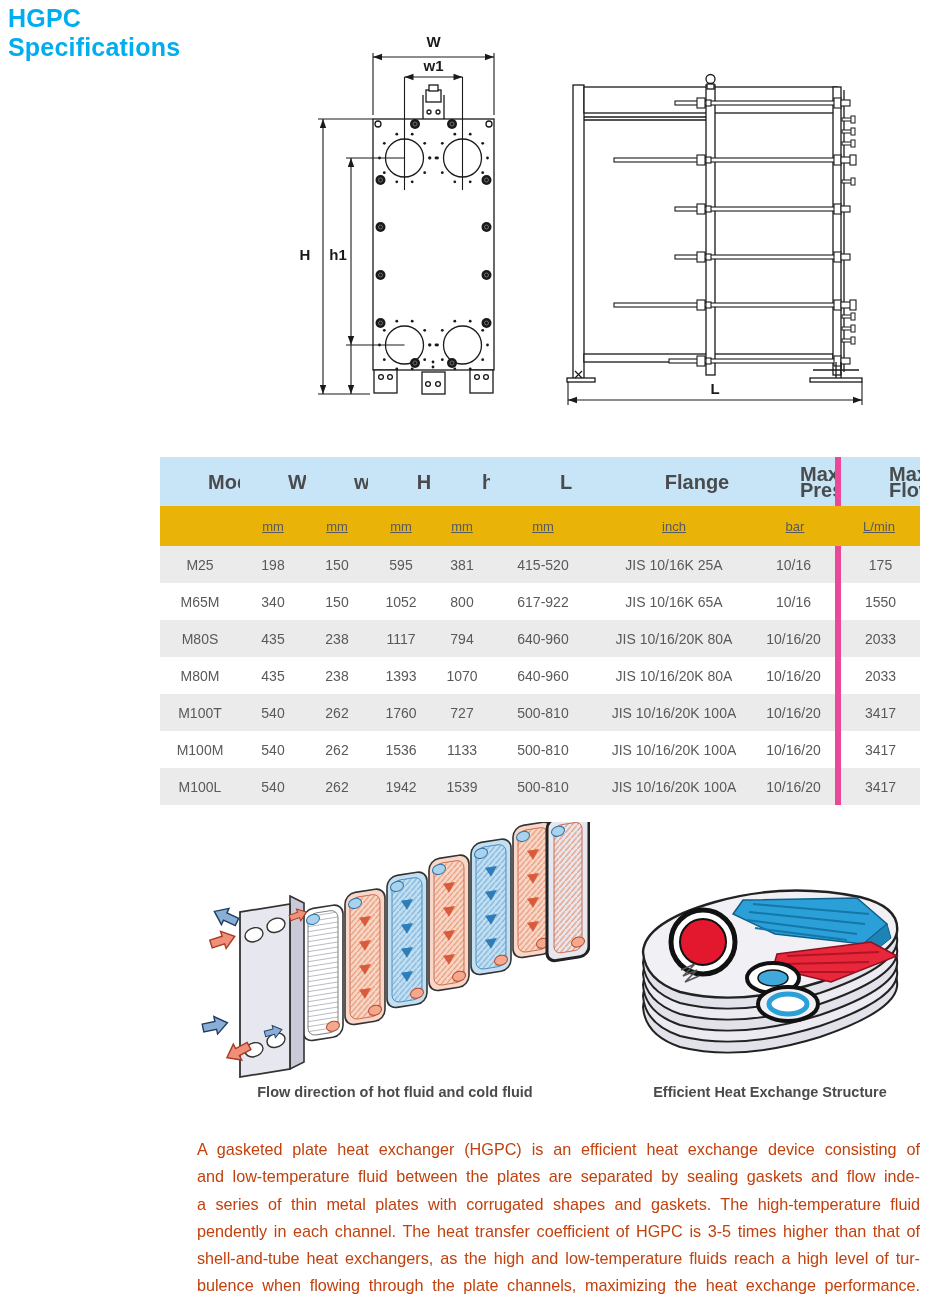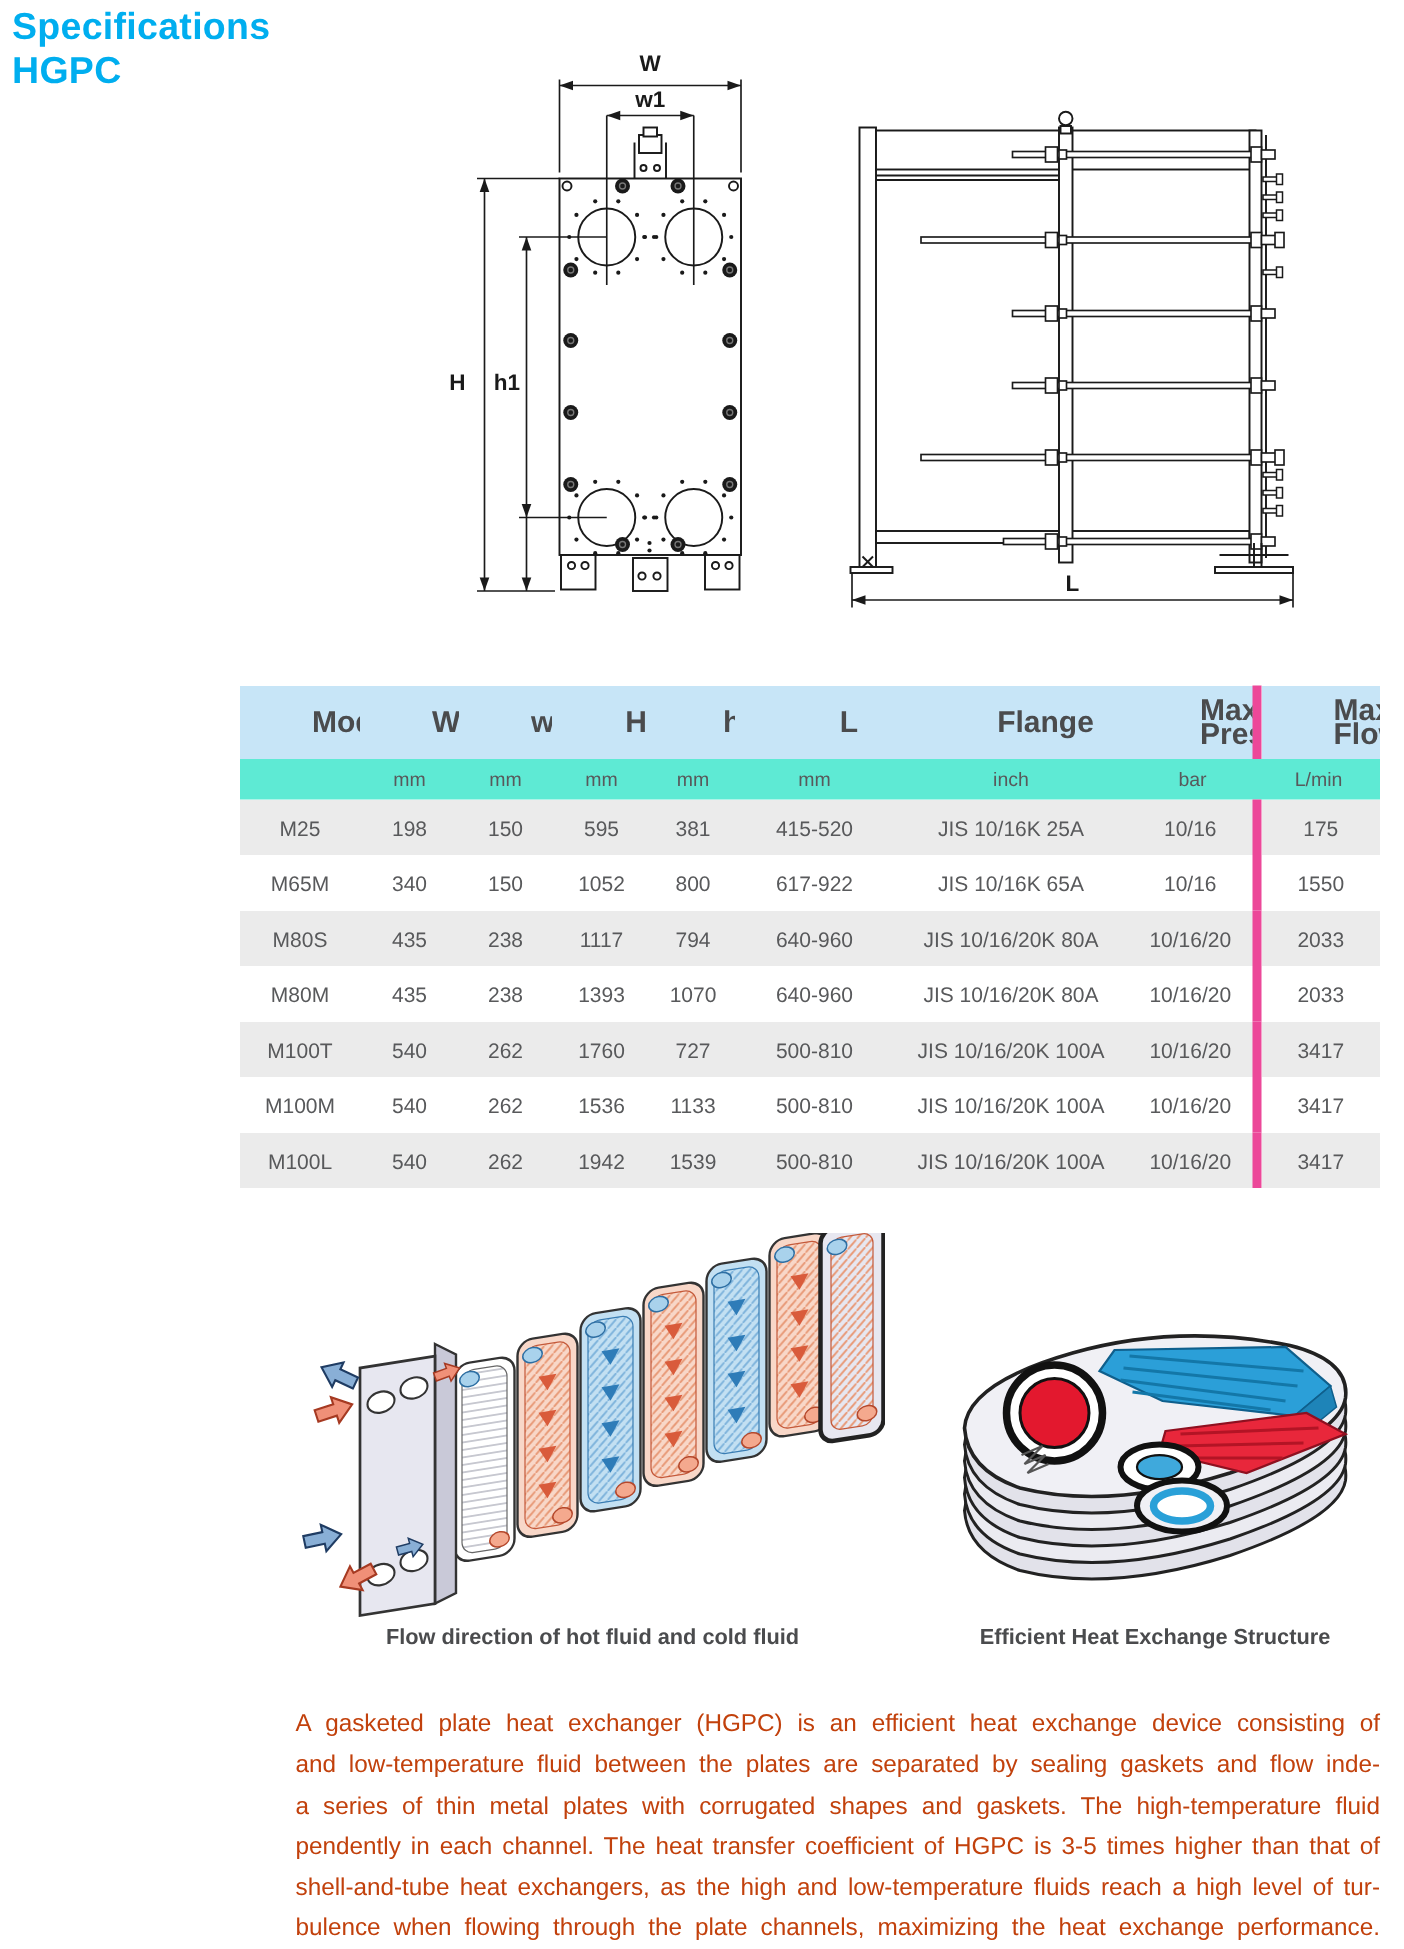--- a/index.html
+++ b/index.html
@@ -9,41 +9,41 @@
   }
   .abs{position:absolute;}
   
   .page-title{left:8px;top:4px;color:#00AEEF;font-weight:bold;font-size:25px;line-height:29px;letter-spacing:0.2px;}
   
   .spec-table-wrap{left:160px;top:457px;width:760px;}
   table.spec{border-collapse:collapse;width:760px;table-layout:fixed;}
   table.spec th, table.spec td{padding:0 2px;text-align:center;vertical-align:middle;overflow:hidden;}
   table.spec thead tr.hdr{background:#C7E5F7;height:49px;}
   table.spec thead th{font-size:20px;font-weight:bold;color:#4A4B4D;line-height:16px;padding-left:48px;}
-  table.spec tr.units{height:27px;background:#5eead4;}
+  table.spec tr.units{height:40px;background:#eab308;text-decoration:underline;}
   table.spec tr.units td{font-size:13px;color:#58595B;}
   table.spec tbody tr{height:37px;font-size:14px;color:#58595B;}
   table.spec tbody tr:nth-child(odd){background:#EBEBEB;}
   table.spec .sep{border-left:6px solid #ec4899;}
   
   .fig-caption{font-size:14.5px;font-weight:bold;color:#4A4B4D;text-align:center;}
   
   .description{left:197px;top:1136px;width:723px;}
   .desc-line{
     font-size:16.2px;line-height:27.3px;color:#c2410c;
     text-align:justify;text-align-last:justify;white-space:nowrap;
   }
   svg text{font-family:"Liberation Sans", sans-serif;}
 </style>
 </head>
 <body>
 
 <div class="abs page-title">
+  <div>HGPC</div>
   <div>Specifications</div>
-  <div>HGPC</div>
 </div>
 
 <svg class="abs" style="left:290px;top:20px;" width="280" height="390" viewBox="0 0 280 390">
   <defs>
     <g id="port">
       <circle cx="0" cy="0" r="19" fill="#ffffff" stroke="#1a1a1a" stroke-width="1.3"></circle>
       <g fill="#1a1a1a" stroke="none">
         <circle cx="25" cy="0" r="1.4"></circle>
           <circle cx="20.2" cy="14.7" r="1.4"></circle>
         <circle cx="7.7" cy="23.8" r="1.4"></circle>

